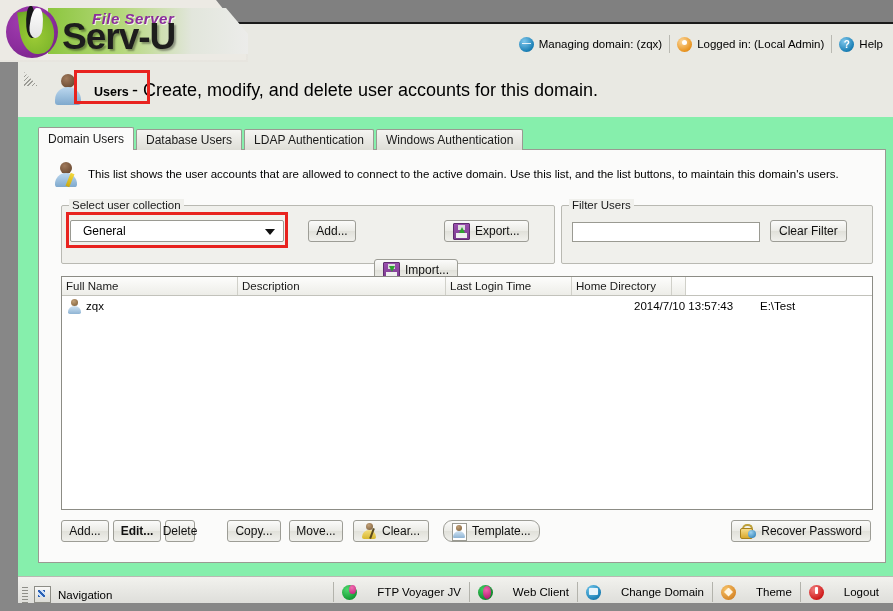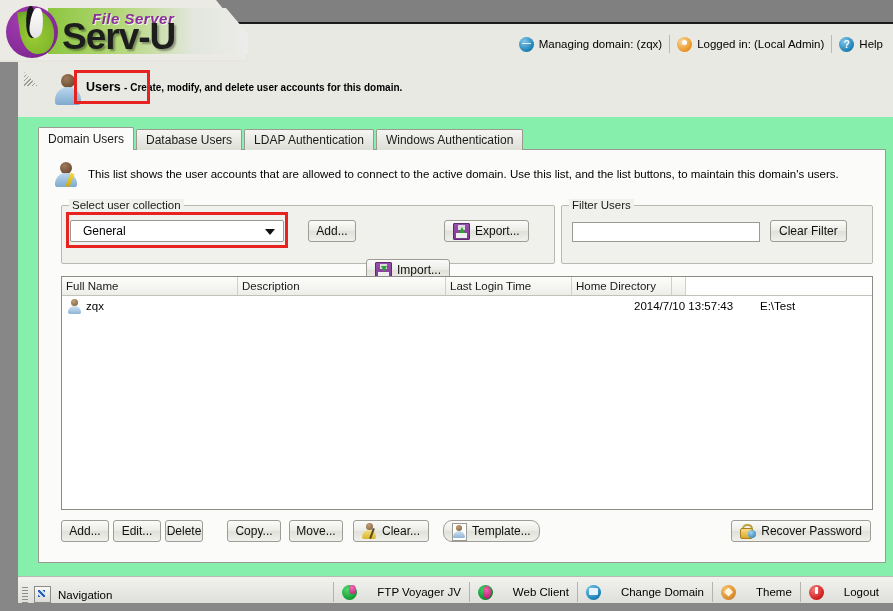--- a/index.html
+++ b/index.html
@@ -95,23 +95,23 @@
   #page-head{position:absolute;left:18px;top:62px;width:875px;height:55px;background:#e9e9e3;}
   #grip{position:absolute;left:6px;top:10px;width:14px;height:14px;
         background:repeating-linear-gradient(135deg,#9c9c96 0 1px,transparent 1px 3px);
         clip-path:polygon(0 0,14px 14px,0 14px);}
   #head-icon{position:absolute;left:36px;top:12px;width:28px;height:34px;}
   .person-head{position:absolute;left:7px;top:0;width:14px;height:14px;border-radius:50%;
                background:radial-gradient(circle at 38% 32%,#a07a5c,#6d4c33 75%,#4e3522);}
   .person-body{position:absolute;left:1px;top:13px;width:26px;height:18px;
                border-radius:13px 13px 3px 3px;
                background:linear-gradient(to bottom,#bcd8ef,#7fa9cd);}
-  #page-title-wrap{position:absolute;left:68px;top:18px;display:flex;align-items:baseline;text-align:right;}
+  #page-title-wrap{position:absolute;left:76px;top:18px;display:flex;align-items:baseline;text-align:right;}
   #page-title{font-weight:bold;font-size:12.5px;}
-  #page-title-desc{font-size:10px;font-weight:bold;}
+  #page-title-desc{font-size:18px;}
   #title-highlight{
     position:absolute;left:74px;top:70px;width:70px;height:28px;
     border:3px solid #e8231f;background:transparent;pointer-events:none;z-index:20;
   }
 
   
   #tabs{position:absolute;left:38px;top:128px;height:22px;display:flex;align-items:flex-end;z-index:3;}
   .tab{
     height:20px;line-height:20px;padding:0 9px;font-size:12px;
     border:1px solid #9a9a92;border-bottom:none;
@@ -159,21 +159,21 @@
   }
 
   .btn{
     display:inline-flex;align-items:center;justify-content:center;gap:5px;
     height:22px;padding:0 8px;font-size:12px;
     background:linear-gradient(to bottom,#fbfbfa 0%,#ebebe6 48%,#e1e1da 52%,#f0f0ec 100%);
     border:1px solid #9d9d96;border-radius:3px;color:#111;box-sizing:border-box;
     white-space:nowrap;
   }
   #btn-add-coll{position:absolute;left:246px;top:14px;width:48px;}
-  #btn-import{position:absolute;left:304px;top:14px;margin-top:39px;}
+  #btn-import{position:absolute;left:312px;top:14px;margin-top:39px;}
   #btn-export{position:absolute;left:382px;top:14px;}
 
   .floppy{width:15px;height:15px;flex:none;position:relative;border-radius:1px;
           background:linear-gradient(to bottom,#9a4fae,#7c3b90);border:1px solid #5e2c6e;}
   .floppy .shutter{position:absolute;left:4px;top:1px;width:7px;height:5px;background:#ddd;}
   .floppy .label{position:absolute;left:2px;bottom:1px;width:11px;height:5px;background:#efefef;}
   .floppy .arrow{position:absolute;left:5px;top:3px;width:0;height:0;}
   .floppy.down .arrow{border-left:3px solid transparent;border-right:3px solid transparent;border-top:6px solid #2fa32f;}
   .floppy.up .arrow{border-left:3px solid transparent;border-right:3px solid transparent;border-bottom:6px solid #2fa32f;}
 
@@ -206,22 +206,22 @@
   .user-mini{width:13px;height:15px;position:relative;flex:none;}
   .user-mini .h{position:absolute;left:3px;top:0;width:7px;height:7px;border-radius:50%;
                 background:radial-gradient(circle at 38% 32%,#c2a179,#8a6b45 75%,#5f482c);}
   .user-mini .b{position:absolute;left:0;top:7px;width:13px;height:8px;border-radius:7px 7px 2px 2px;
                 background:linear-gradient(to bottom,#cfe3f3,#8fb4d4);}
 
   
   #btnbar{position:absolute;left:22px;top:370px;width:810px;height:24px;}
   #btnbar .btn{position:absolute;top:0;}
   #bb-add{left:0;width:48px;}
-  #bb-edit{left:52px;width:48px;}
-  #bb-delete{left:104px;width:38px;}
+  #bb-edit{left:52px;width:48px;font-weight:bold;}
+  #bb-delete{left:104px;width:30px;}
   #bb-copy{left:166px;width:54px;}
   #bb-move{left:228px;width:54px;}
   #bb-wizard{left:292px;}
   #bb-template{left:382px;border-radius:9px;}
   #bb-recover{right:0;}
 
   .icon-wiz{width:15px;height:16px;position:relative;flex:none;}
   .icon-wiz .h{position:absolute;left:4px;top:0;width:7px;height:7px;border-radius:50%;
                background:radial-gradient(circle at 38% 32%,#c2a179,#8a6b45 75%,#5f482c);}
   .icon-wiz .b{position:absolute;left:0;top:7px;width:14px;height:9px;border-radius:7px 7px 2px 2px;

